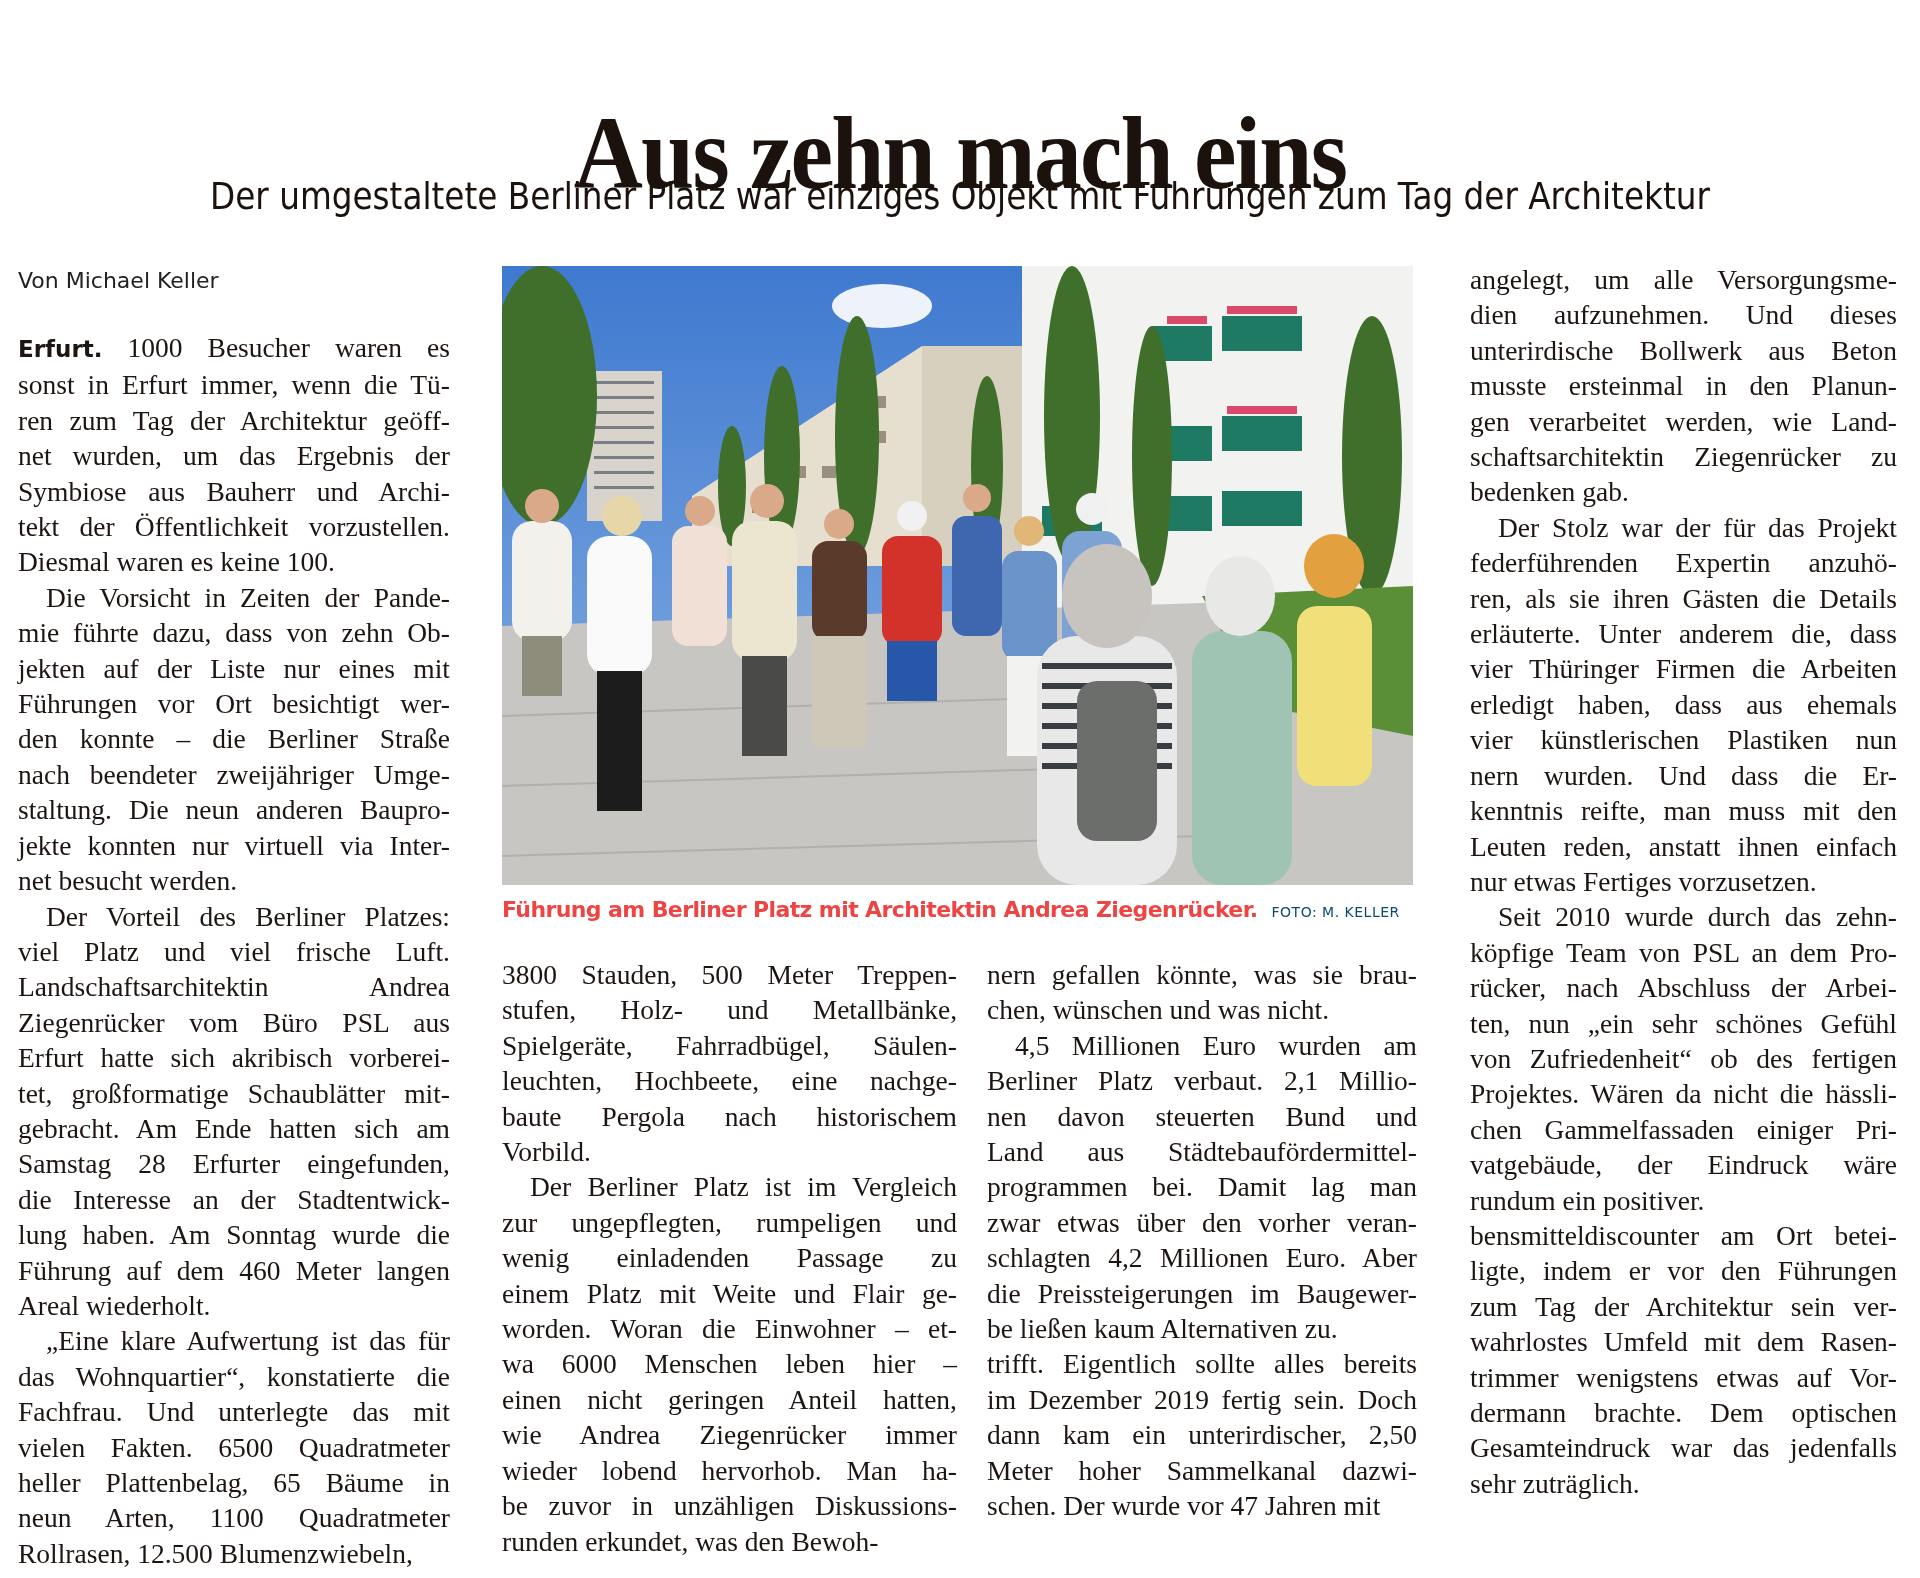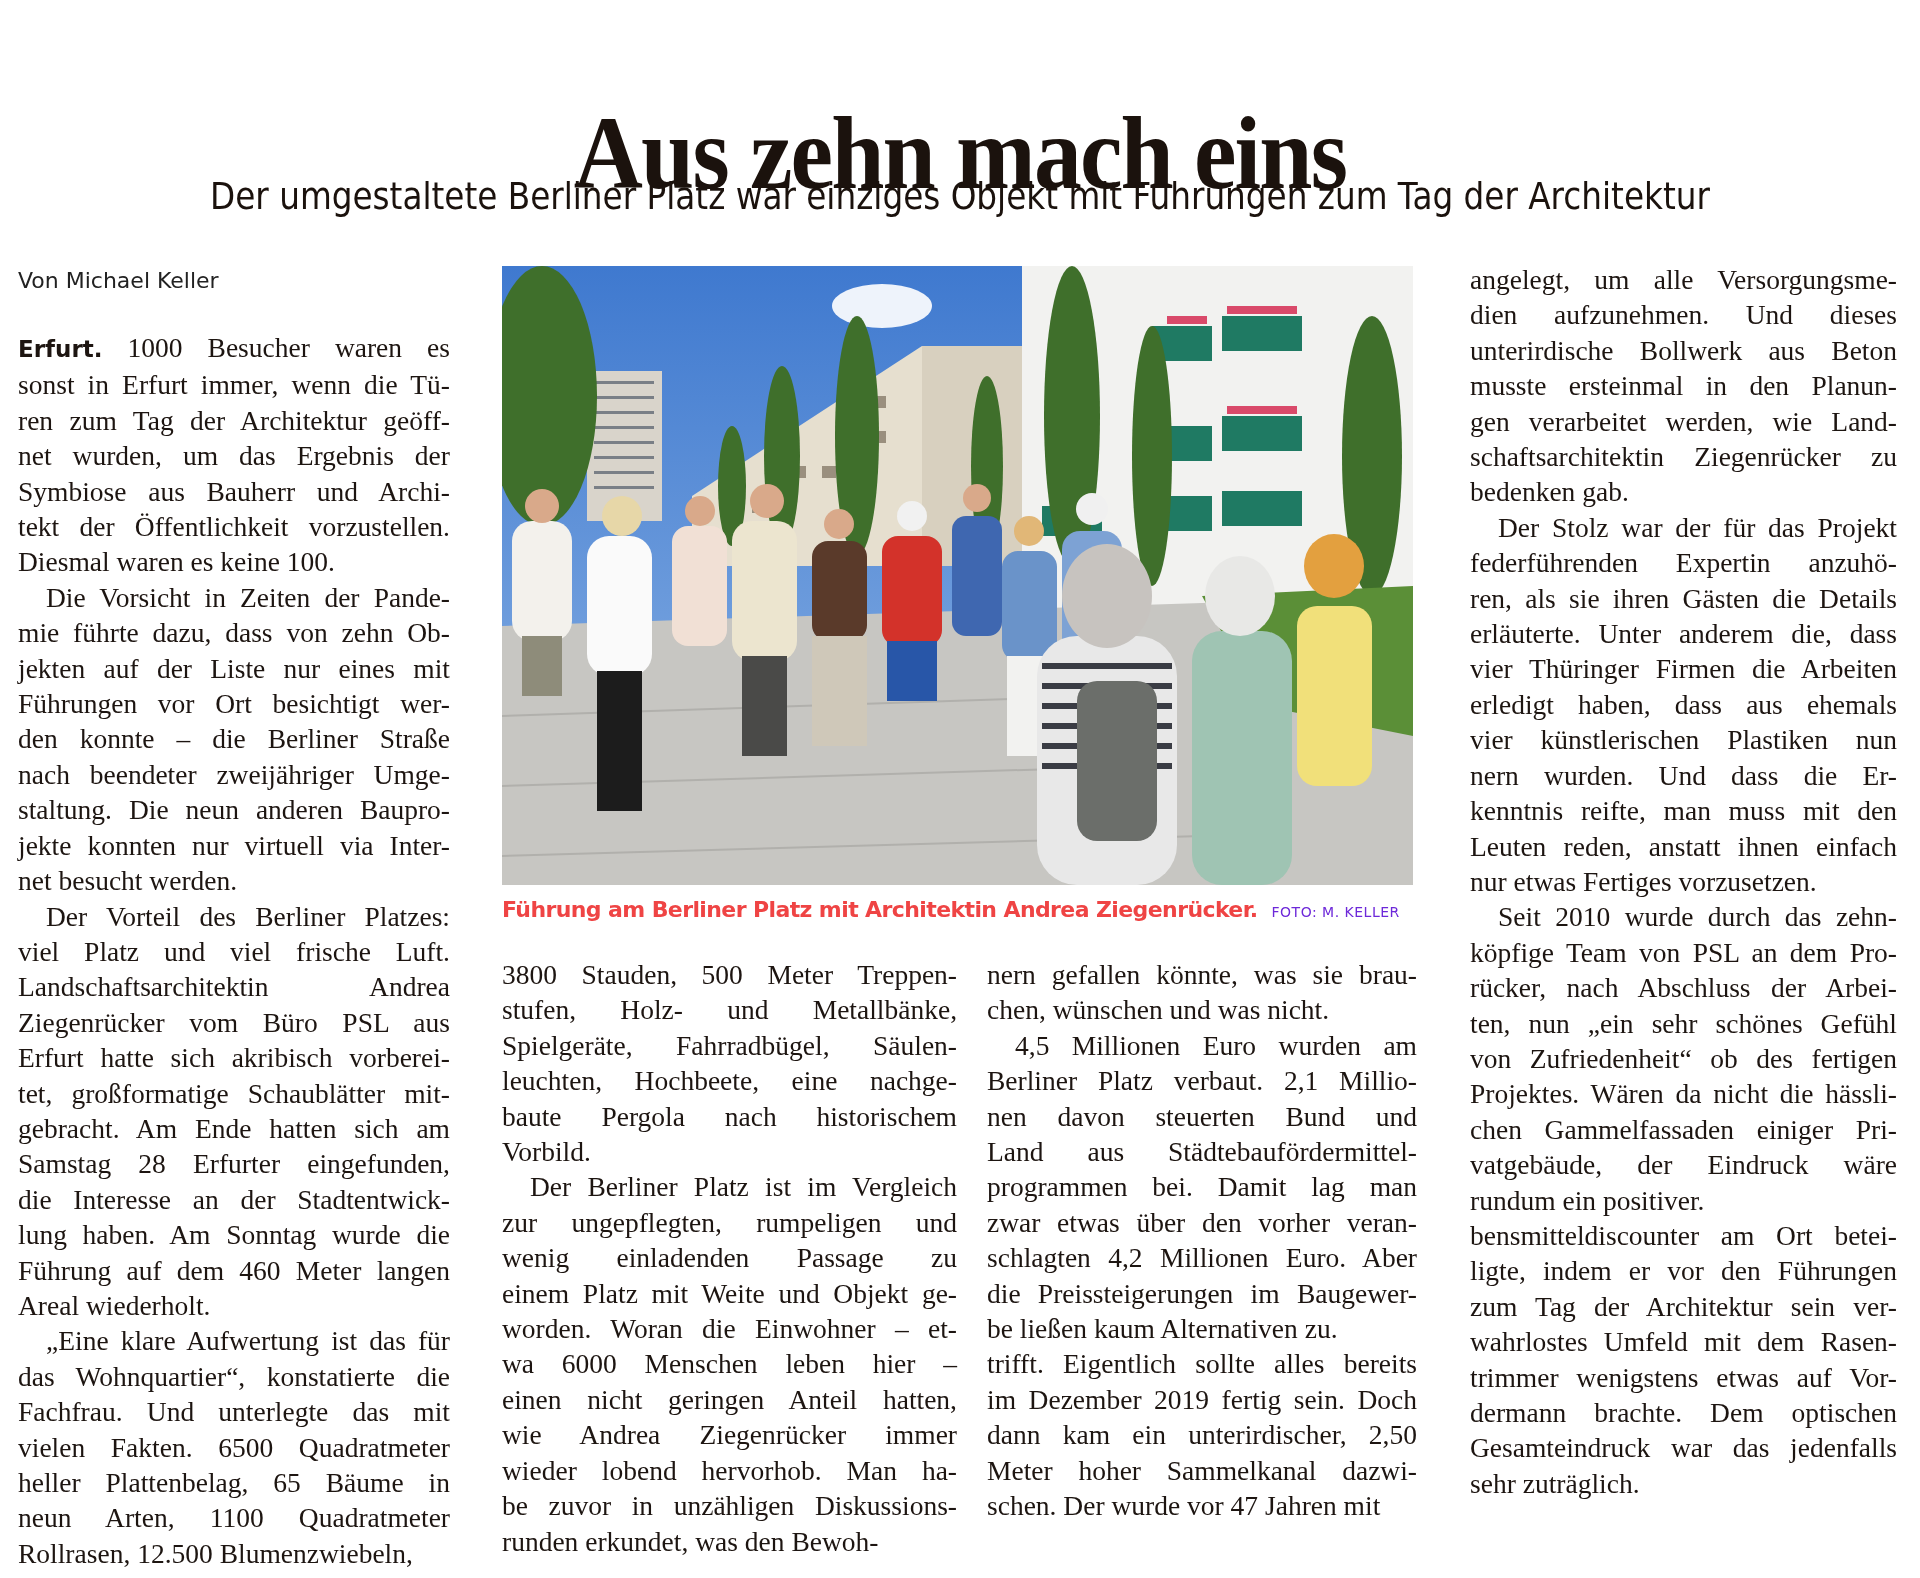--- a/index.html
+++ b/index.html
@@ -37,21 +37,21 @@
     }
     .caption {
       position: absolute; left: 502px; top: 897px; width: 911px; white-space: nowrap;
     }
     .caption .cap-text {
       font-family: "DejaVu Sans", sans-serif; font-weight: bold; font-size: 22px;
       letter-spacing: -0.6px; color: #ef4444;
     }
     .caption .credit {
       font-family: "DejaVu Sans", sans-serif; font-size: 14px; letter-spacing: 0.5px;
-      color: #6d28d9; margin-left: 10px;
+      color: #0c4a6e; margin-left: 10px;
     }
   </style>
 </head>
 <body>
 
 <h1 class="headline">Aus zehn mach eins</h1>
 <div class="subline">Der umgestaltete Berliner Platz war einziges Objekt mit Führungen zum Tag der Architektur</div>
 
 <div class="col" style="left:18px; top:266px;">
   <div class="byline">Von Michael Keller</div>
@@ -217,21 +217,21 @@
   <div>
       <span class="line">3800 Stauden, 500 Meter Treppen-</span>
       <span class="line">stufen, Holz- und Metallbänke,</span>
       <span class="line">Spielgeräte, Fahrradbügel, Säulen-</span>
       <span class="line">leuchten, Hochbeete, eine nachge-</span>
       <span class="line">baute Pergola nach historischem</span>
       <span class="line last">Vorbild.</span>
       <span class="line" style="padding-left: 28px;">Der Berliner Platz ist im Vergleich</span>
       <span class="line">zur ungepflegten, rumpeligen und</span>
       <span class="line">wenig einladenden Passage zu</span>
-      <span class="line">einem Platz mit Weite und Objekt ge-</span>
+      <span class="line">einem Platz mit Weite und Flair ge-</span>
       <span class="line">worden. Woran die Einwohner – et-</span>
       <span class="line">wa 6000 Menschen leben hier –</span>
       <span class="line">einen nicht geringen Anteil hatten,</span>
       <span class="line">wie Andrea Ziegenrücker immer</span>
       <span class="line">wieder lobend hervorhob. Man ha-</span>
       <span class="line">be zuvor in unzähligen Diskussions-</span>
       <span class="line last">runden erkundet, was den Bewoh-</span>
     </div>
 </div>
 

